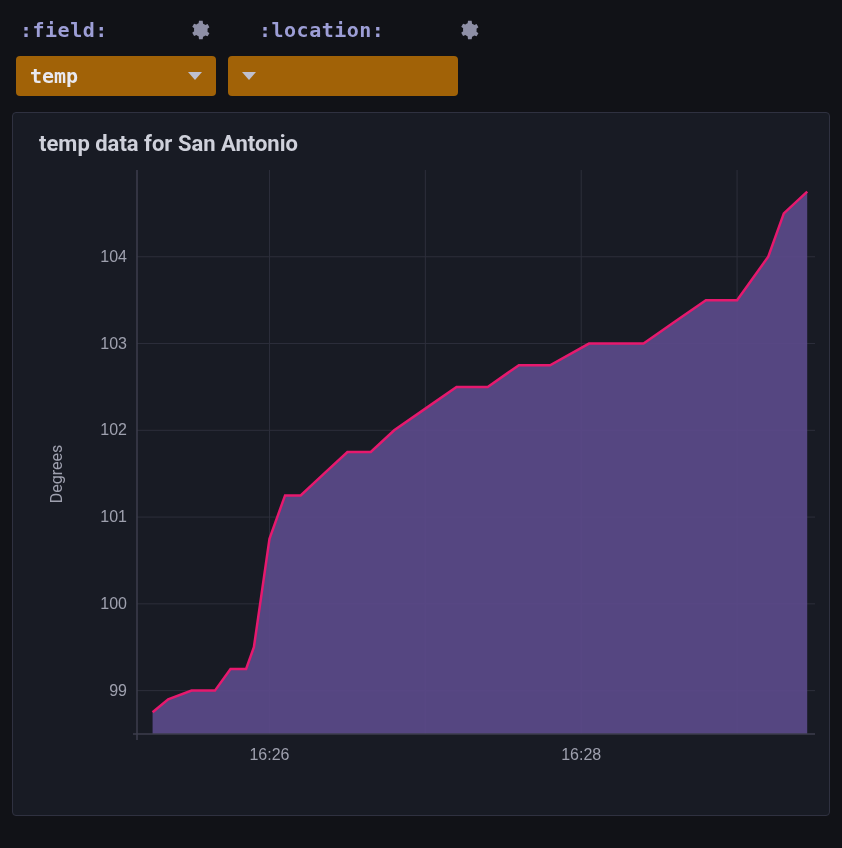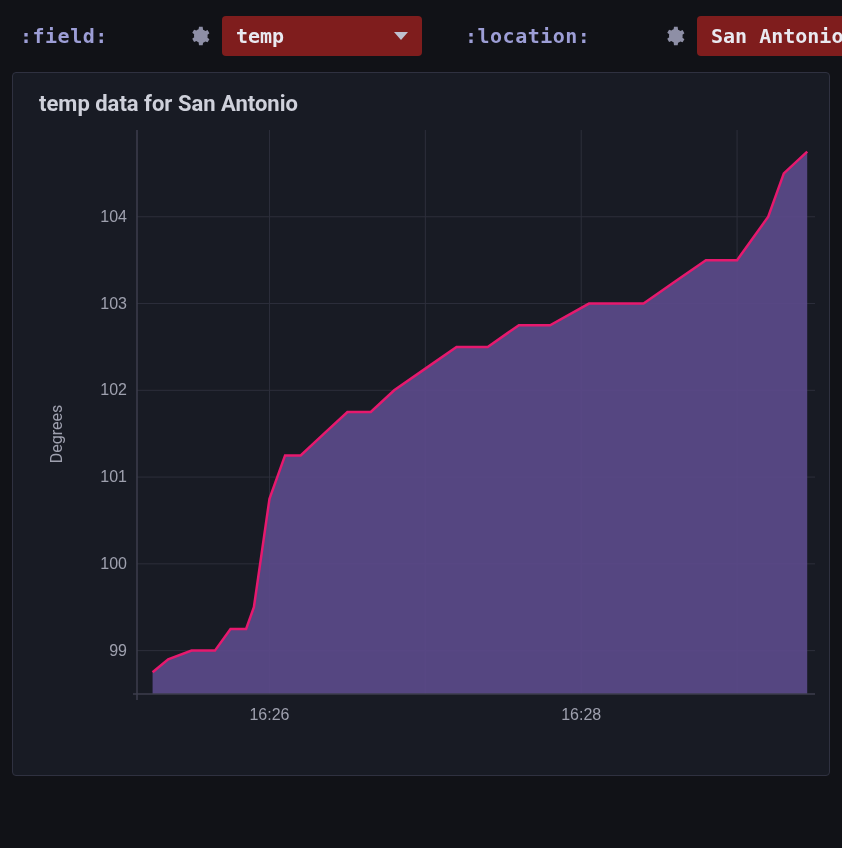--- a/index.html
+++ b/index.html
@@ -11,22 +11,22 @@
     color: #ccccdd;
     overflow: hidden;
   }
   .toolbar {
     display: flex;
     gap: 12px;
     padding: 16px 16px 12px 16px;
   }
   .var-group {
     display: flex;
-    flex-direction: row;
-    gap: 6px;
+    flex-direction: column;
+    gap: 12px;
   }
   .var-header {
     display: flex;
     align-items: center;
     justify-content: space-between;
     width: 200px;
     padding: 2px 6px 2px 4px;
   }
   .var-group.loc .var-header { width: 230px; margin-left: 27px; }
   .var-name {
@@ -41,21 +41,21 @@
     color: #8e8fa6;
     cursor: pointer;
   }
   .var-select {
     display: flex;
     align-items: center;
     justify-content: space-between;
     width: 200px;
     height: 40px;
     padding: 0 14px;
-    background: #7f1d1d;
+    background: #a16207;
     border-radius: 4px;
     cursor: pointer;
   }
   .var-group.loc .var-select { width: 230px; }
   .var-value {
     color: #e9e9f0;
     font-weight: 700;
     font-size: 20px;
     font-family: ui-monospace, Menlo, Consolas, monospace;
   }
@@ -142,21 +142,20 @@
   </div>
 
   <div class="var-group loc">
     <div class="var-header">
       <span class="var-name">:location:</span>
       <svg class="gear" viewBox="0 0 24 24">
         <path fill="currentColor" d="M12 8a4 4 0 100 8 4 4 0 000-8zm9.4 4a7.5 7.5 0 00-.14-1.4l2.1-1.64-2-3.46-2.5 1a7.6 7.6 0 00-2.42-1.4L16 2h-4l-.44 2.7a7.6 7.6 0 00-2.42 1.4l-2.5-1-2 3.46 2.1 1.64A7.5 7.5 0 006.6 12c0 .48.05.94.14 1.4l-2.1 1.64 2 3.46 2.5-1a7.6 7.6 0 002.42 1.4L12 22h4l.44-2.7a7.6 7.6 0 002.42-1.4l2.5 1 2-3.46-2.1-1.64c.09-.46.14-.92.14-1.4z"></path>
       </svg>
     </div>
     <div class="var-select">
-      <span class="var-value">San Antonio</span>
       <span class="chev"></span>
     </div>
   </div>
 </div>
 
 <div class="panel">
   <div class="panel-title">temp data for San Antonio</div>
   <div class="chart-wrap">
     <div class="ylabel">Degrees</div>
     <svg class="chart" viewBox="0 0 742 610">

